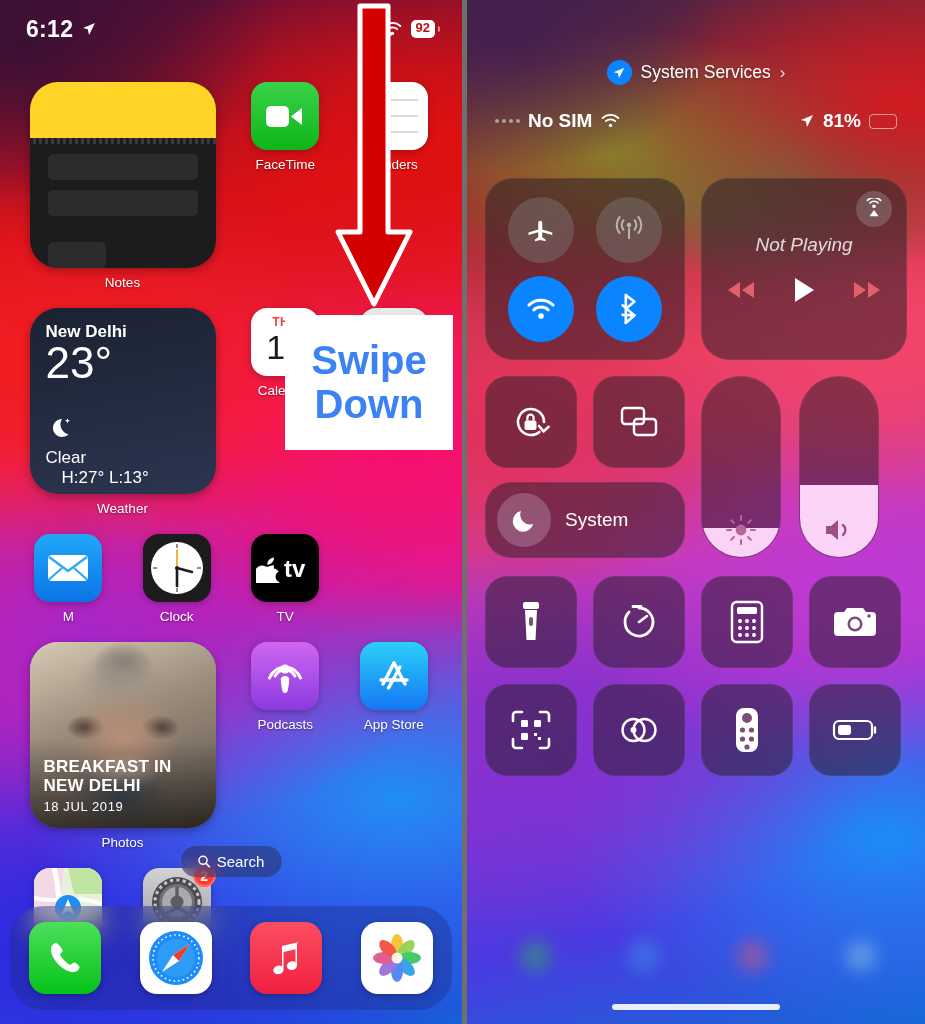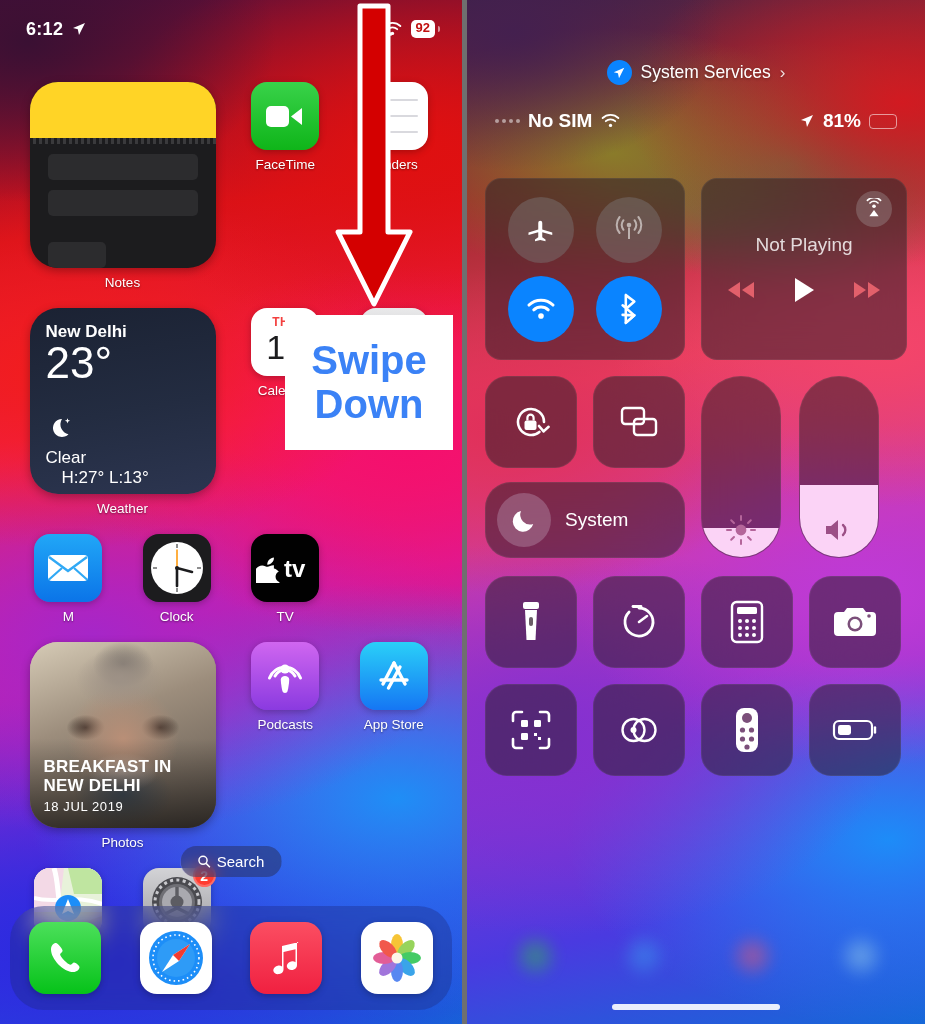--- a/index.html
+++ b/index.html
@@ -22,21 +22,21 @@
       radial-gradient(ellipse 600px 320px at 20% 62%, #a626c8 0%, rgba(166,38,200,0) 62%),
       radial-gradient(ellipse 620px 360px at 86% 78%, #1f8ef6 0%, rgba(31,142,246,0) 60%),
       radial-gradient(ellipse 700px 380px at 14% 92%, #2b2ae0 0%, rgba(43,42,224,0) 64%),
       linear-gradient(170deg, #4a0f3c 0%, #d8121a 22%, #f5204f 42%, #d81c9e 58%, #8a2ad0 74%, #3a37e0 88%, #1664d8 100%);
   }
   .statusbar {
     position: absolute; top: 0; left: 0; width: 100%; height: 48px;
     display: flex; align-items: center; justify-content: space-between;
     padding: 10px 22px 0 26px; color: #fff;
   }
-  .sb-left { display: flex; align-items: center; gap: 8px; font-size: 18px; font-weight: bold; letter-spacing: .3px; }
+  .sb-left { display: flex; align-items: center; gap: 8px; font-size: 23px; font-weight: bold; letter-spacing: .3px; }
   .sb-right { display: flex; align-items: center; gap: 8px; }
   .batt-pill {
     background: #fff; color: #c0100f; font-size: 13px; font-weight: bold;
     border-radius: 5px; padding: 1px 5px 2px; line-height: 1.15;
   }
   .batt-tip { width: 2px; height: 6px; background: rgba(255,255,255,.55); border-radius: 0 2px 2px 0; margin-left: -5px; }
 
   
   .home-grid {
     position: absolute; top: 82px; left: 0; width: 462px;
@@ -159,22 +159,22 @@
   }
   .cc-status .grp { display:flex; align-items:center; gap:8px; font-size:19px; font-weight:bold; }
   .sim-dots { display:flex; gap:3px; align-items:flex-end; }
   .sim-dots i { width:4px; height:4px; border-radius:50%; background: rgba(255,255,255,.5); display:block;}
   .batt-outline { width:28px; height:15px; border:1.8px solid rgba(255,255,255,.55); border-radius:4px; padding:1.5px; }
   .batt-outline .fill { height:100%; width:81%; background:#fff; border-radius:2px; }
 
   .cc-body { position:absolute; top:178px; left:18px; right:18px; }
   .cc-row { display:flex; gap:16px; }
   .mod {
-    background: rgba(38,30,38,.52); border-radius: 16px;
-    backdrop-filter: blur(18px); border: .5px solid rgba(255,255,255,.06);
+    background: rgba(38,30,38,.52); border-radius: 28px;
+    backdrop-filter: blur(18px); border: .5px solid rgba(255,255,255,.06); font-style: italic;
   }
   
   .mod-conn { width: 200px; height: 182px; padding: 16px; display:grid; grid-template-columns: 1fr 1fr; gap:10px; place-items:center; }
   .circ { width: 66px; height: 66px; border-radius: 50%; display:flex; align-items:center; justify-content:center; }
   .circ.off { background: rgba(120,112,112,.5); }
   .circ.on { background: #0a84ff; }
   
   .mod-np { flex:1; height: 182px; position:relative; display:flex; flex-direction:column; align-items:center; justify-content:center; }
   .np-air { position:absolute; top:12px; right:14px; width:36px; height:36px; border-radius:50%; background: rgba(160,150,150,.38); display:flex;align-items:center;justify-content:center;}
   .np-text { color: rgba(255,255,255,.82); font-size:19px; margin-bottom: 20px; }

